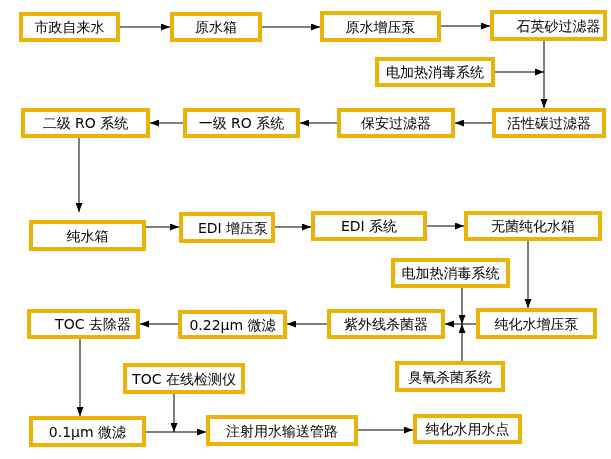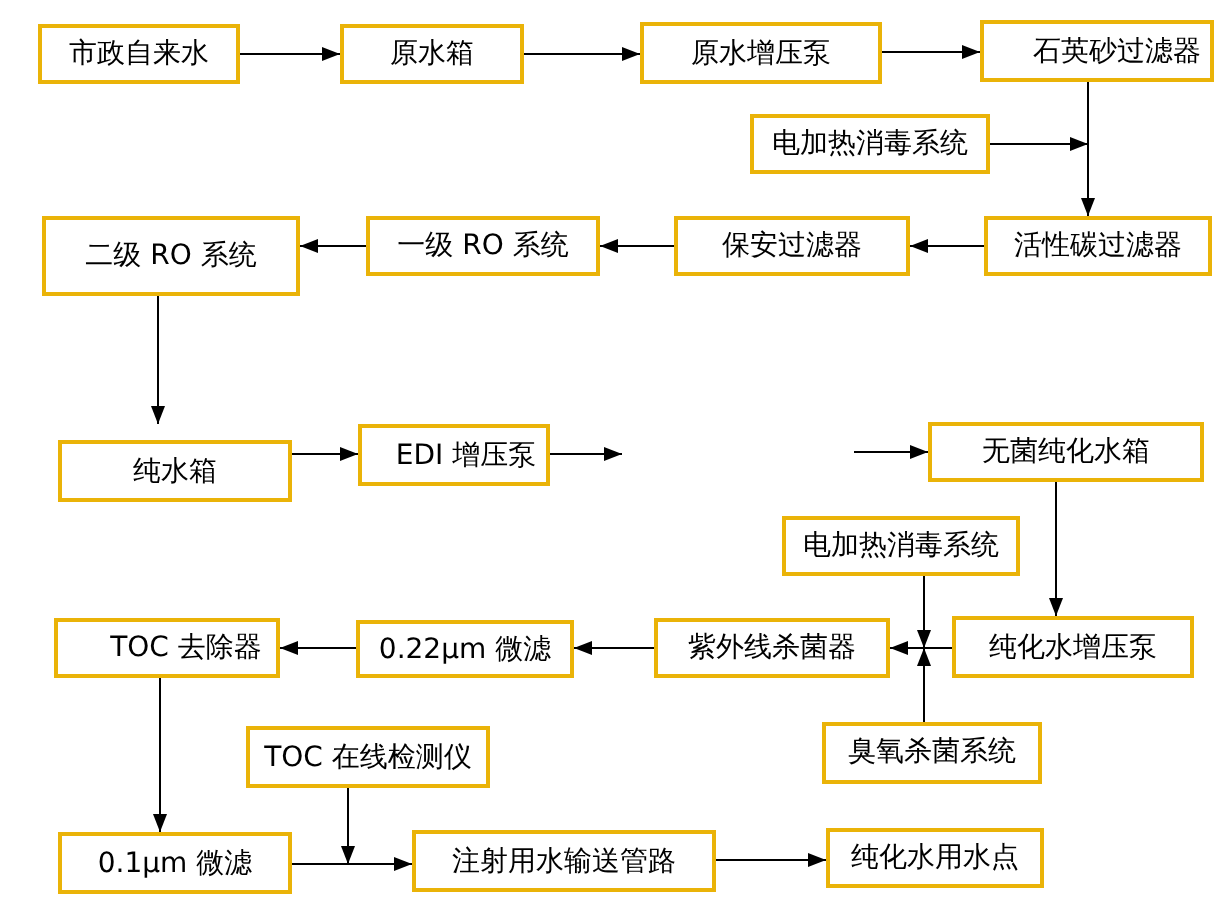--- a/index.html
+++ b/index.html
@@ -7,21 +7,21 @@
     position: relative;
     width: 611px;
     height: 459px;
     background: #ffffff;
     font-family: "DejaVu Sans", sans-serif;
     overflow: hidden;
   }
   .node {
     position: absolute;
     box-sizing: border-box;
-    border: 2px solid #eab308;
+    border: 4px solid #eab308;
     background: #ffffff;
     color: #000000;
     font-size: 14px;
     line-height: 1;
     display: flex;
     align-items: center;
     justify-content: center;
     white-space: nowrap;
   }
   svg.edges {
@@ -64,31 +64,32 @@
     <line x1="146" y1="432" x2="206" y2="432" marker-end="url(#arrow)"></line>
     <line x1="174" y1="394" x2="174" y2="432" marker-end="url(#arrow)"></line>
     <line x1="358" y1="430" x2="413" y2="430" marker-end="url(#arrow)"></line>
   </svg>
 
   <div class="node" style="left:19px;  top:12px;  width:101px; height:30px;">市政自来水</div>
   <div class="node" style="left:170px; top:12px;  width:92px;  height:30px;">原水箱</div>
   <div class="node" style="left:320px; top:11px;  width:121px; height:31px;">原水增压泵</div>
   <div class="node" style="left:490px; top:10px;  width:117px; height:31px;padding-left:20px;">石英砂过滤器</div>
   <div class="node" style="left:375px; top:57px;  width:120px; height:30px;">电加热消毒系统</div>
-  <div class="node" style="left:21px;  top:108px; width:129px; height:40px;">二级 RO 系统</div>
+  <div class="node" style="left:21px;  top:108px; width:129px; height:30px;">二级 RO 系统</div>
   <div class="node" style="left:183px; top:108px; width:117px; height:30px;">一级 RO 系统</div>
   <div class="node" style="left:337px; top:108px; width:118px; height:30px;">保安过滤器</div>
   <div class="node" style="left:492px; top:108px; width:114px; height:30px;">活性碳过滤器</div>
   <div class="node" style="left:29px;  top:220px; width:117px; height:31px;">纯水箱</div>
   <div class="node" style="left:179px; top:212px; width:96px;  height:31px;padding-left:12px;">EDI 增压泵</div>
+  <div class="node" style="left:311px; top:211px; width:116px; height:30px;">EDI 系统</div>
   <div class="node" style="left:464px; top:211px; width:138px; height:30px;">无菌纯化水箱</div>
   <div class="node" style="left:391px; top:258px; width:119px; height:30px;">电加热消毒系统</div>
   <div class="node" style="left:27px;  top:309px; width:113px; height:30px;padding-left:19px;">TOC 去除器</div>
   <div class="node" style="left:178px; top:310px; width:109px; height:29px;">0.22μm 微滤</div>
   <div class="node" style="left:327px; top:309px; width:118px; height:30px;">紫外线杀菌器</div>
   <div class="node" style="left:476px; top:308px; width:121px; height:31px;">纯化水增压泵</div>
   <div class="node" style="left:123px; top:363px; width:122px; height:31px;">TOC 在线检测仪</div>
-  <div class="node" style="left:411px; top:361px; width:110px; height:31px;font-family:Liberation Serif, serif;">臭氧杀菌系统</div>
+  <div class="node" style="left:395px; top:361px; width:110px; height:31px;">臭氧杀菌系统</div>
   <div class="node" style="left:29px;  top:416px; width:117px; height:31px;">0.1μm 微滤</div>
   <div class="node" style="left:206px; top:415px; width:152px; height:31px;">注射用水输送管路</div>
   <div class="node" style="left:413px; top:414px; width:109px; height:30px;text-align:center;">纯化水用水点</div>
 
 </div>
 
 </body></html>

